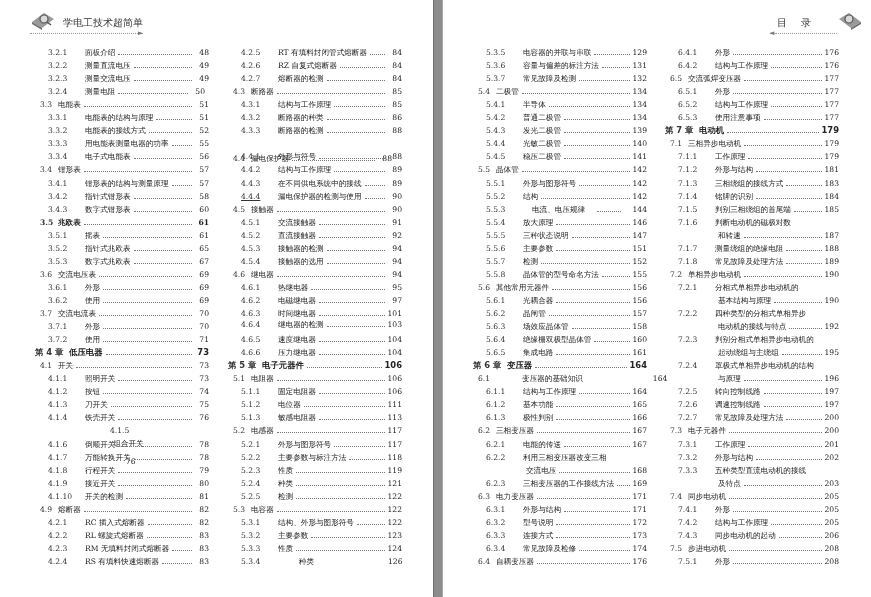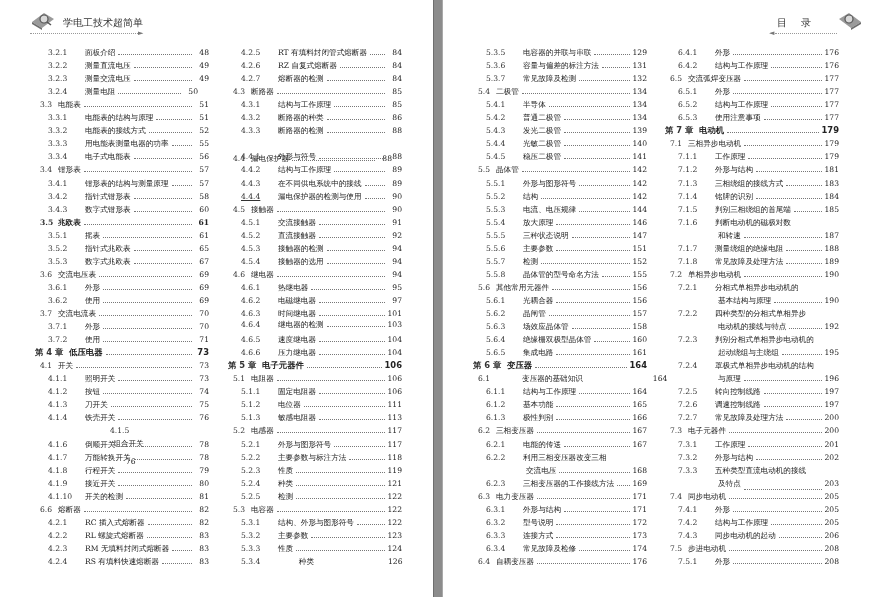--- a/index.html
+++ b/index.html
@@ -52,21 +52,21 @@
         <span class="title">测量直流电压</span>
         <span class="leader"></span>
         <span class="page-no">49</span>
       </div>
       <div class="row" style="top: 26.1px; left: 13px; right: 0px;">
         <span class="num" style="width: 37px;">3.2.3</span>
         <span class="title">测量交流电压</span>
         <span class="leader"></span>
         <span class="page-no">49</span>
       </div>
-      <div class="row" style="top: 39.15px; left: 13px; right: 11px;">
+      <div class="row" style="top: 39.15px; left: 13px; right: 4px;">
         <span class="num" style="width: 37px;">3.2.4</span>
         <span class="title">测量电阻</span>
         <span class="leader"></span>
         <span class="page-no">50</span>
       </div>
       <div class="row" style="top: 52.2px; left: 5px; right: 0px;">
         <span class="num" style="width: 18px;">3.3</span>
         <span class="title">电能表</span>
         <span class="leader"></span>
         <span class="page-no">51</span>
@@ -245,21 +245,21 @@
         <span class="leader"></span>
         <span class="page-no">80</span>
       </div>
       <div class="row" style="top: 443.7px; left: 13px; right: 0px;">
         <span class="num" style="width: 37px;">4.1.10</span>
         <span class="title">开关的检测</span>
         <span class="leader"></span>
         <span class="page-no">81</span>
       </div>
       <div class="row" style="top: 456.75px; left: 5px; right: 0px;">
-        <span class="num" style="width: 18px;">6.6</span>
+        <span class="num" style="width: 18px;">4.9</span>
         <span class="title">熔断器</span>
         <span class="leader"></span>
         <span class="page-no">82</span>
       </div>
       <div class="row" style="top: 469.8px; left: 13px; right: 0px;">
         <span class="num" style="width: 37px;">4.2.1</span>
         <span class="title">RC 插入式熔断器</span>
         <span class="leader"></span>
         <span class="page-no">82</span>
       </div>
@@ -605,21 +605,21 @@
         <span class="title">外形与图形符号</span>
         <span class="leader"></span>
         <span class="page-no">142</span>
       </div>
       <div class="row" style="top: 143.55px; left: 13px; right: 0px;">
         <span class="num" style="width: 37px;">5.5.2</span>
         <span class="title">结构</span>
         <span class="leader"></span>
         <span class="page-no">142</span>
       </div>
-      <div class="row" style="top: 156.6px; left: 13px; right: 0px;">
+      <div class="row" style="top: 156.6px; left: 13px; right: 0px; gap: 9px;">
         <span class="num" style="width: 37px;">5.5.3</span>
         <span class="title">电流、电压规律</span>
         <span class="leader"></span>
         <span class="page-no">144</span>
       </div>
       <div class="row" style="top: 169.65px; left: 13px; right: 0px;">
         <span class="num" style="width: 37px;">5.5.4</span>
         <span class="title">放大原理</span>
         <span class="leader"></span>
         <span class="page-no">146</span>
@@ -953,21 +953,21 @@
       <div class="row" style="top: 404.55px; left: 13px; right: 0px;">
         <span class="num" style="width: 37px;">7.3.2</span>
         <span class="title">外形与结构</span>
         <span class="leader"></span>
         <span class="page-no">202</span>
       </div>
       <div class="row cont" style="top: 417.6px; left: 13px; right: 0px;">
         <span class="num" style="width: 37px;">7.3.3</span>
         <span class="title">五种类型直流电动机的接线</span>
       </div>
-      <div class="row" style="top: 430.65px; left: 53px; right: 0px; align-items: flex-end;">
+      <div class="row" style="top: 430.65px; left: 53px; right: 0px;">
         <span class="title">及特点</span>
         <span class="leader"></span>
         <span class="page-no">203</span>
       </div>
       <div class="row" style="top: 443.7px; left: 5px; right: 0px;">
         <span class="num" style="width: 18px;">7.4</span>
         <span class="title">同步电动机</span>
         <span class="leader"></span>
         <span class="page-no">205</span>
       </div>

